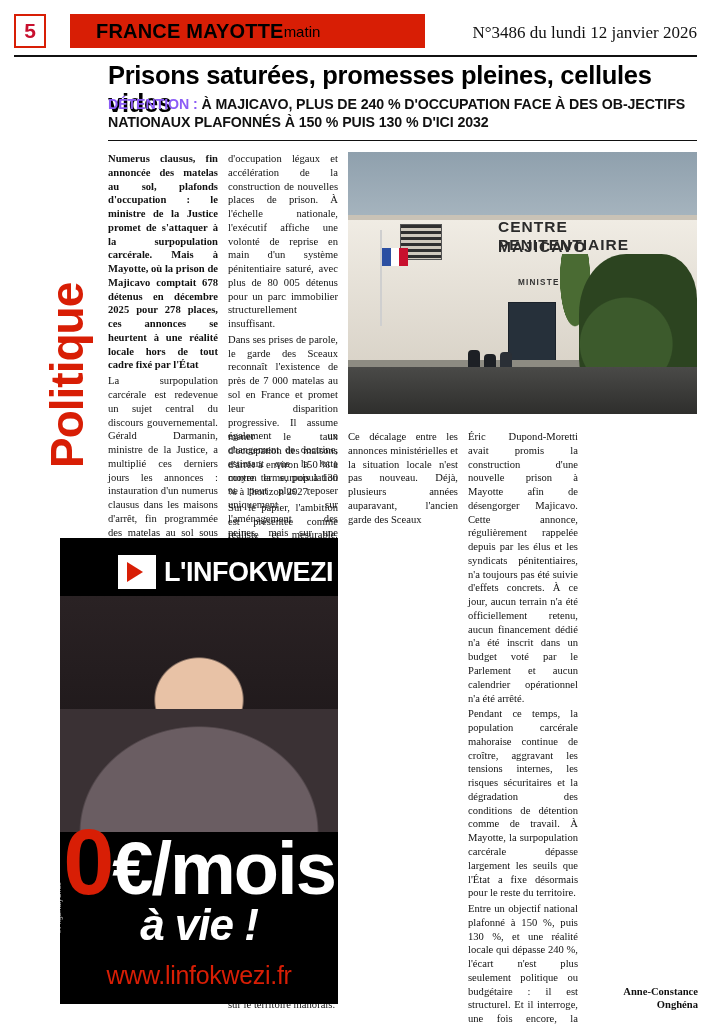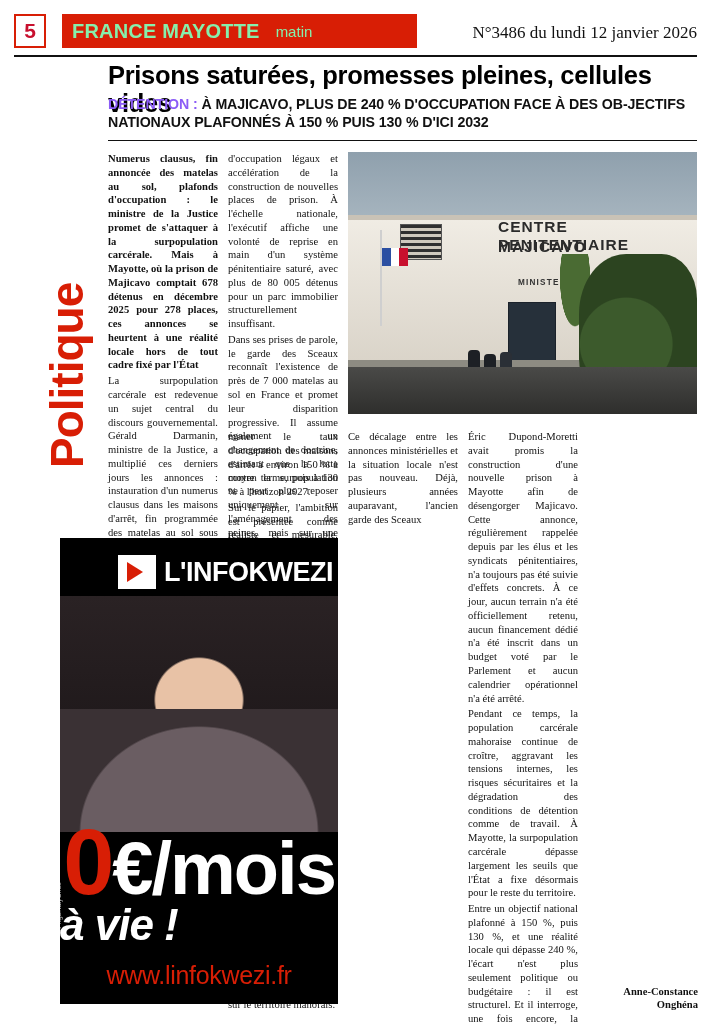--- a/index.html
+++ b/index.html
@@ -15,26 +15,26 @@
 
   
   .masthead{position:absolute;left:14px;top:14px;width:683px;height:34px;}
   .page-num-box{
     position:absolute;left:0;top:0;width:32px;height:34px;
     border:2px solid #d81e05;box-sizing:border-box;
     display:flex;align-items:center;justify-content:center;
     font-size:21px;font-weight:bold;color:#c8102e;
   }
   .masthead-bar{
-    position:absolute;left:48px;top:0;width:355px;height:34px;
+    position:absolute;left:56px;top:0;width:355px;height:34px;
     background:#d81e05;display:flex;align-items:center;
-    padding-left:10px;box-sizing:border-box;color:#86efac;
+    padding-left:26px;box-sizing:border-box;color:#000000;
   }
   .masthead-bar .mt1{font-size:20px;font-weight:bold;letter-spacing:.2px;}
-  .masthead-bar .mt2{font-size:15px;font-weight:normal;margin-left:16px;}
+  .masthead-bar .mt2{font-size:15px;font-weight:normal;margin-left:0;}
   .issue{
     position:absolute;right:0;top:9px;font-size:17px;color:#111;
     font-family:"Liberation Serif", serif;
   }
   .rule-top{position:absolute;left:14px;top:55px;width:683px;height:2px;background:#111;}
 
   
   .headline{
     position:absolute;left:108px;top:62px;width:589px;
     font-size:25.5px;font-weight:bold;letter-spacing:-.3px;color:#000000;
@@ -162,21 +162,21 @@
   .ad .baby .cloth{
     position:absolute;left:0;bottom:0;width:100%;height:52%;
     background:radial-gradient(ellipse at 50% 100%, #6a5d62 0 60%, #3a3134 61% 100%);
   }
   .ad .price{
     position:absolute;left:0;top:282px;width:278px;text-align:center;
     font-size:74px;font-weight:bold;line-height:.92;letter-spacing:-2px;
   }
   .ad .price .zero{color:#d81e05;font-size:92px;}
   .ad .avie{
-    position:absolute;left:0;top:362px;width:278px;
+    position:absolute;left:0;top:362px;width:278px;text-align:center;
     font-size:44px;font-weight:bold;font-style:italic;letter-spacing:-1px;
   }
   .ad .site{
     position:absolute;left:0;bottom:14px;width:278px;text-align:center;
     font-size:25px;color:#d81e05;font-weight:normal;letter-spacing:-.3px;
   }
   .ad .credit{
     position:absolute;left:2px;bottom:70px;
     transform:rotate(-90deg);transform-origin:left bottom;
     font-size:7px;color:#bbb;white-space:nowrap;

